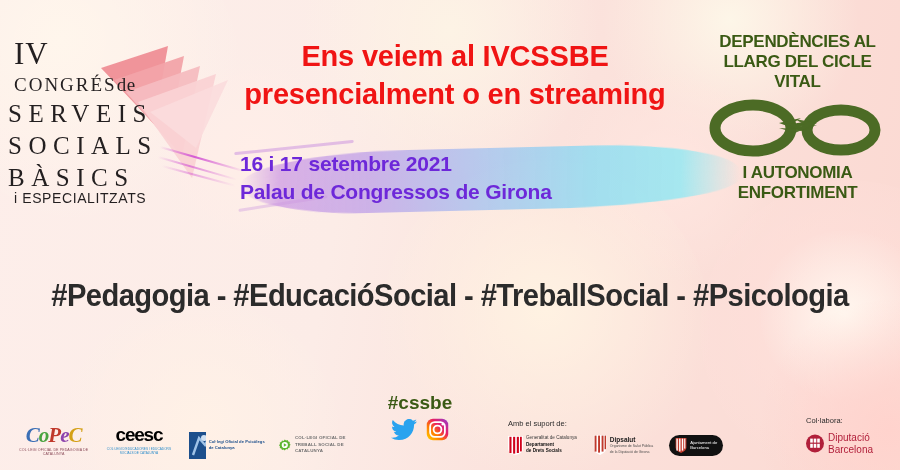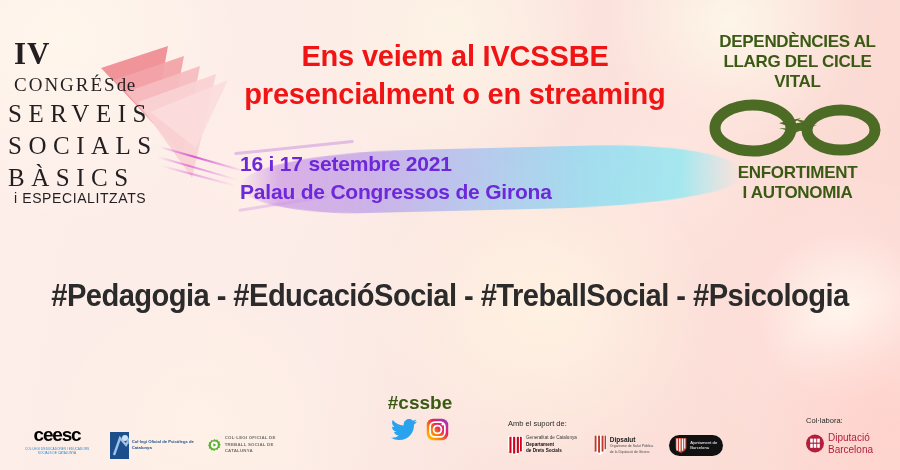--- a/index.html
+++ b/index.html
@@ -50,21 +50,21 @@
 
   
   .logo-left {
     position: absolute; left: 8px; top: 38px;
     width: 170px;
     color: #231f20;
     font-family: "Liberation Serif", serif;
     line-height: 1;
   }
   .logo-iv {
-    font-size: 31px; font-weight: 700; letter-spacing: 1px;
+    font-size: 31px; font-weight: 400; letter-spacing: 1px;
     margin-left: 6px;
   }
   .logo-congres {
     font-size: 19px; letter-spacing: 2.0px; margin-top: 6px; margin-left: 6px;
     white-space: nowrap;
   }
   .logo-congres .lower { font-style: normal; letter-spacing: 0.5px; }
   .logo-big {
     font-size: 25px; letter-spacing: 6.5px; margin-top: 7px; margin-left: 0;
     white-space: nowrap;
@@ -297,29 +297,35 @@
       <g fill="none" stroke="#4c6b25" stroke-width="11">
         <ellipse cx="46" cy="31" rx="38" ry="23"></ellipse>
         <ellipse cx="134" cy="33" rx="34" ry="20"></ellipse>
       </g>
       <g fill="#4c6b25">
         <path d="M72 26 l22 -5 -10 6 20 -3 -12 6 18 -2 -16 6 z"></path>
         <path d="M110 26 l-22 -4 10 6 -20 -2 12 6 -18 -1 16 5 z" opacity="0.95"></path>
       </g>
     </svg>
     <div class="lr-bottom">
+      <div>I AUTONOMIA</div>
       <div>ENFORTIMENT</div>
-      <div>I AUTONOMIA</div>
     </div>
   </div>
 
   <div class="hashtags">#Pedagogia - #EducacióSocial - #TreballSocial - #Psicologia</div>
 
   <div class="org-logos">
 
+    <div class="org-logo" style="flex-direction:column; width:78px;">
+      <div class="copec-script">
+        <span style="color:#3b6fb5;">C</span><span style="color:#4aa33f;">o</span><span style="color:#c0392b;">P</span><span style="color:#8e44ad;">e</span><span style="color:#d4a017;">C</span>
+      </div>
+      <div class="copec-sub">COL·LEGI OFICIAL DE PEDAGOGIA DE CATALUNYA</div>
+    </div>
 
     <div class="org-logo" style="flex-direction:column; width:78px;">
       <div class="ceesc-word">ceesc</div>
       <div class="ceesc-sub">COL·LEGI D'EDUCADORES I EDUCADORS SOCIALS DE CATALUNYA</div>
     </div>
 
     <div class="org-logo" style="width:84px;">
       <div class="psi-mark">
         <svg width="25" height="27" viewBox="0 0 25 27">
           <rect width="25" height="27" fill="#1c4f8c"></rect>

